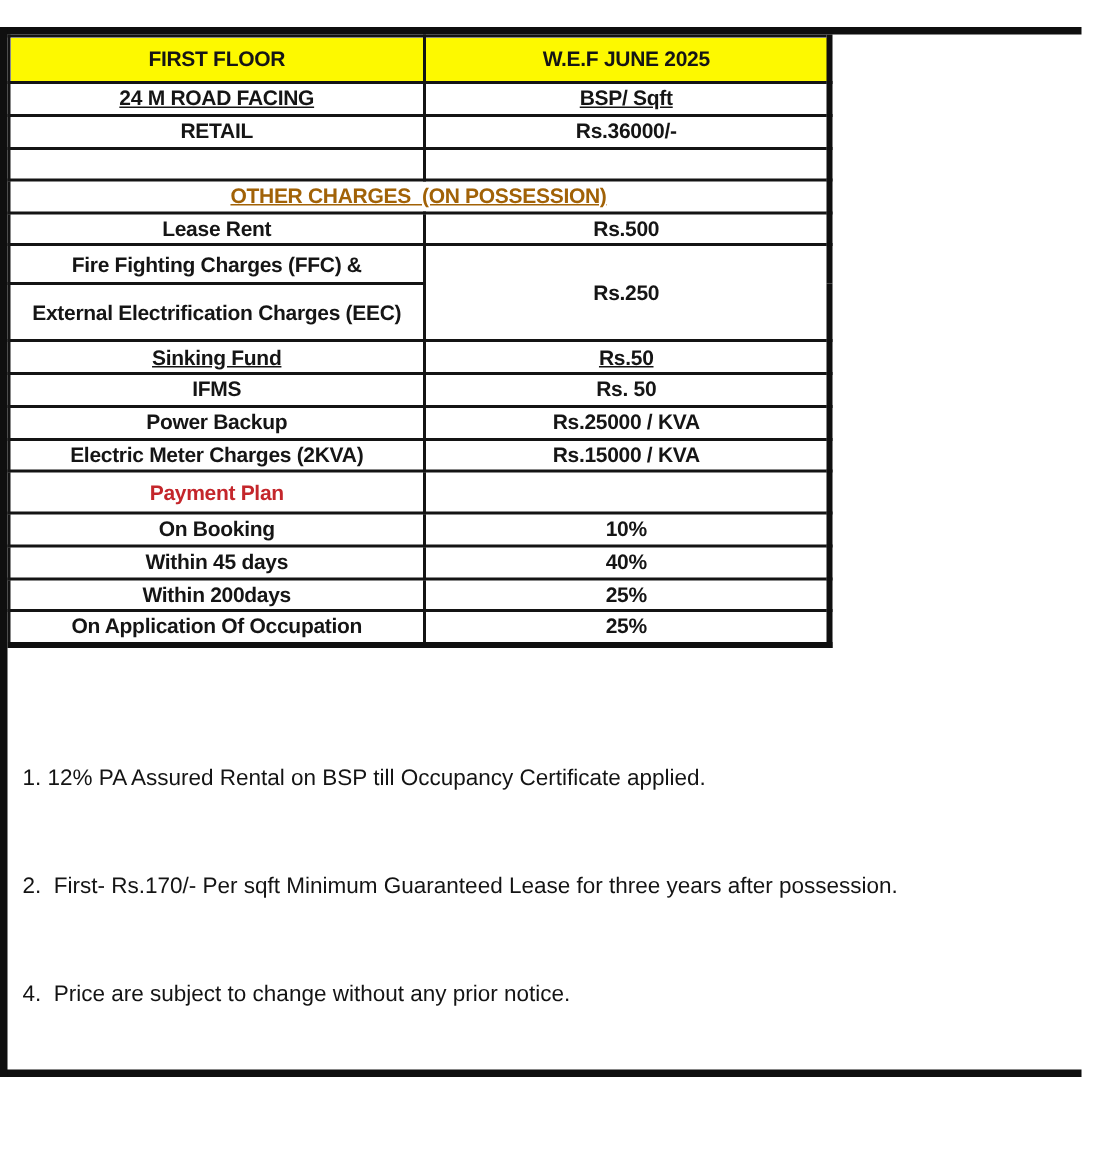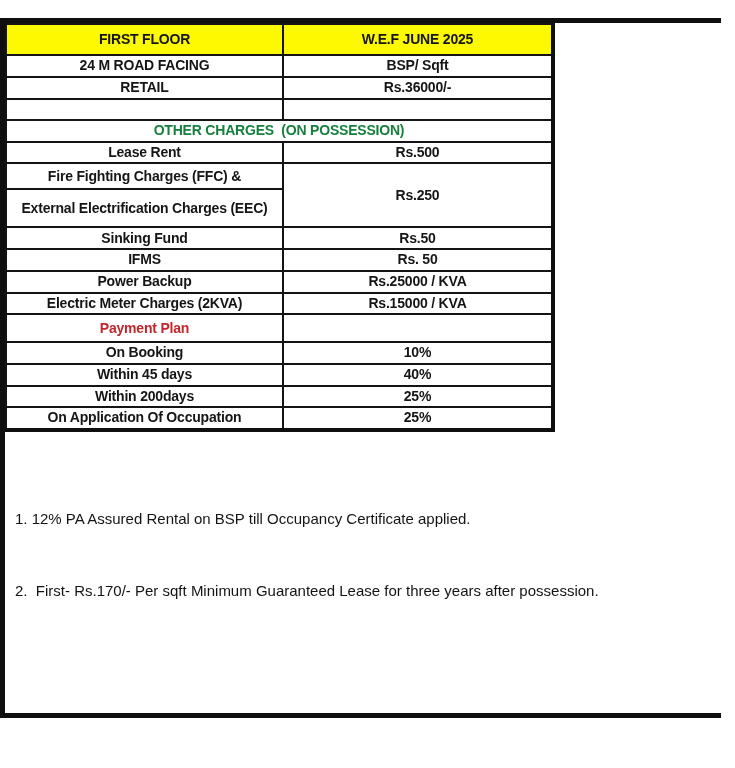--- a/index.html
+++ b/index.html
@@ -20,25 +20,25 @@
     border:2px solid #141414;
     font-weight:700;font-size:14px;line-height:1.12;
     text-align:center;vertical-align:middle;
     padding:2px 4px;letter-spacing:-0.2px;
     white-space:pre-wrap;box-sizing:border-box;overflow:hidden;
   }
   td.hdr{background:#fdf900;}
   td.floor-title{font-size:21px;letter-spacing:0;}
   td.wef{font-size:15px;vertical-align:bottom;padding-bottom:5px;}
   td.section-red{
-    color:#15803d;text-align:left;padding-left:6px;font-size:15px;letter-spacing:0;
+    color:#a16207;text-align:left;padding-left:6px;font-size:15px;letter-spacing:0;
   }
   td.payment-heading{color:#c4262b;font-size:19px;letter-spacing:0;}
   tr.rh-header td{height:31px;}
-  tr.rh-a td{height:22px;}
+  tr.rh-a td{height:22px;text-decoration:underline;}
   tr.rh-b td{height:21px;}
   tr.rh-ffc td{height:26px;}
   tr.rh-eec td{height:38px;}
   tr.rh-pay td{height:28px;margin-top:15px;}
   tr.rh-s td{height:18px;}
   .notes{
     margin:27px 0 0 10px;
     font-size:15px;font-weight:400;line-height:24px;
     white-space:pre;color:#141414;
   }
@@ -119,20 +119,21 @@
       <tr class="rh-s">
         <td>On Application Of Occupation</td>
         <td>25%</td>
       </tr>
     </tbody>
   </table>
 
   <div class="notes">
     <div>1. 12% PA Assured Rental on BSP till Occupancy Certificate applied.</div>
     <div>2.  First- Rs.170/- Per sqft Minimum Guaranteed Lease for three years after possession.</div>
+    <div>4.  Price are subject to change without any prior notice.</div>
     
     
     
     
     
   </div>
 
 </div>
 
 </body></html>

